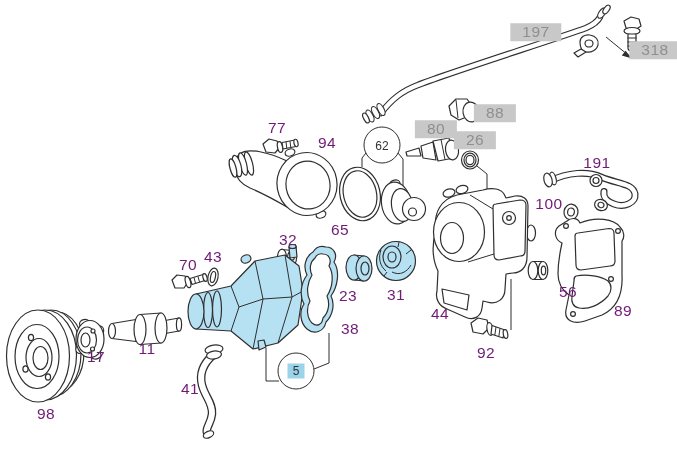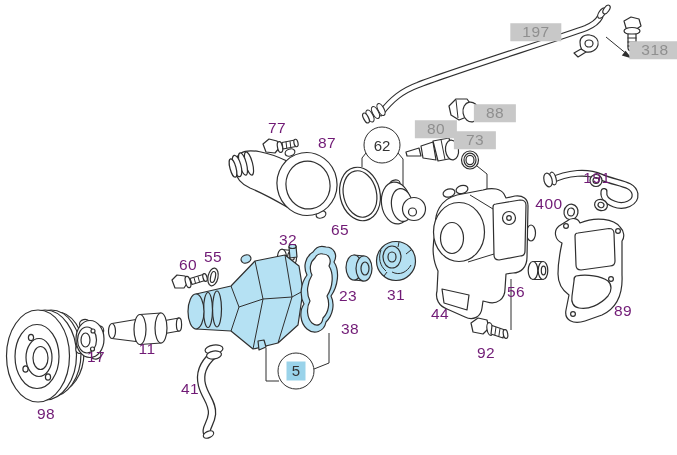--- a/index.html
+++ b/index.html
@@ -11,21 +11,21 @@
   .ln{fill:none;stroke:var(--line,#2f2f2f);stroke-width:1;stroke-linejoin:round;}
   .tube-o{fill:none;stroke:var(--line,#2f2f2f);stroke-width:6.5;stroke-linecap:round;}
   .tube-i{fill:none;stroke:#fff;stroke-width:4.2;stroke-linecap:round;}
   .hose-o{fill:none;stroke:var(--line,#2f2f2f);stroke-width:8.5;stroke-linecap:round;}
   .hose-i{fill:none;stroke:#fff;stroke-width:6;stroke-linecap:round;}
   .lbl{position:absolute;transform:translate(-50%,-50%);font-size:15.5px;color:#701a75;
        white-space:nowrap;letter-spacing:.5px;line-height:1;z-index:3;}
   .box{background:var(--label-box-bg,#c8c8c8);color:var(--label-box-text,#8f8f8f);padding:1px 12px;}
   .balloon{position:absolute;width:35px;height:35px;border:1.6px solid #2f2f2f;border-radius:50%;
        background:#fff;display:flex;align-items:center;justify-content:center;
-       transform:translate(-50%,-50%);font-size:15px;color:#333;z-index:4;text-align:right;}
+       transform:translate(-50%,-50%);font-size:12px;color:#333;z-index:4;text-align:right;}
   .balloon .hl{background:var(--balloon-highlight-bg,#9ad3ea);padding:1px 5px;line-height:1.1;}
 </style>
 </head>
 <body>
 
 <div id="stage">
 
 <svg id="art" width="677" height="455" viewBox="0 0 677 455">
 
   <g>
@@ -278,44 +278,44 @@
     <ellipse class="pw" cx="208.5" cy="434.5" rx="5.5" ry="3.2" transform="rotate(-25 208.5 434.5)"></ellipse>
   </g>
 
   <g>
     <polyline class="ln" points="266,348 266,381 279,381"></polyline>
     <polyline class="ln" points="329,333 329,363 314,369"></polyline>
   </g>
 </svg>
 
 <div class="lbl" style="left:277px;top:128px">77</div>
-<div class="lbl" style="left:327px;top:143px">87</div>
+<div class="lbl" style="left:327px;top:143px">94</div>
 <div class="lbl" style="left:340px;top:230px">65</div>
 <div class="lbl" style="left:288px;top:240px">32</div>
 <div class="lbl" style="left:348px;top:296px">23</div>
 <div class="lbl" style="left:396px;top:295px">31</div>
 <div class="lbl" style="left:440px;top:314px">44</div>
 <div class="lbl" style="left:486px;top:353px">92</div>
-<div class="lbl" style="left:516px;top:292px">56</div>
+<div class="lbl" style="left:568px;top:292px">56</div>
 <div class="lbl" style="left:623px;top:311px">89</div>
-<div class="lbl" style="left:549px;top:204px">400</div>
-<div class="lbl" style="left:597px;top:178px">191</div>
-<div class="lbl" style="left:188px;top:265px">60</div>
-<div class="lbl" style="left:213px;top:257px">55</div>
+<div class="lbl" style="left:549px;top:204px">100</div>
+<div class="lbl" style="left:597px;top:163px">191</div>
+<div class="lbl" style="left:188px;top:265px">70</div>
+<div class="lbl" style="left:213px;top:257px">43</div>
 <div class="lbl" style="left:147px;top:349px">11</div>
 <div class="lbl" style="left:96px;top:357px">17</div>
 <div class="lbl" style="left:46px;top:414px">98</div>
 <div class="lbl" style="left:190px;top:389px">41</div>
 <div class="lbl" style="left:350px;top:329px">38</div>
 
 <div class="lbl box" style="left:536px;top:32px">197</div>
 <div class="lbl box" style="left:655px;top:50px">318</div>
 <div class="lbl box" style="left:495px;top:113px">88</div>
 <div class="lbl box" style="left:436px;top:129px">80</div>
-<div class="lbl box" style="left:475px;top:140px">73</div>
+<div class="lbl box" style="left:475px;top:140px">26</div>
 
 <div class="balloon" style="left:382px;top:145px">
   <span>62</span>
 </div>
 <div class="balloon" id="balloon-5" style="left:296px;top:371px">
   <span class="hl">5</span>
 </div>
 
 </div>
 

